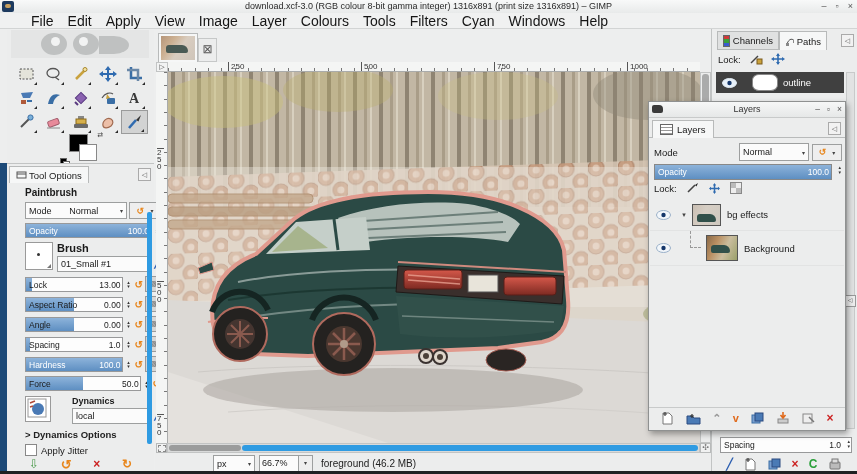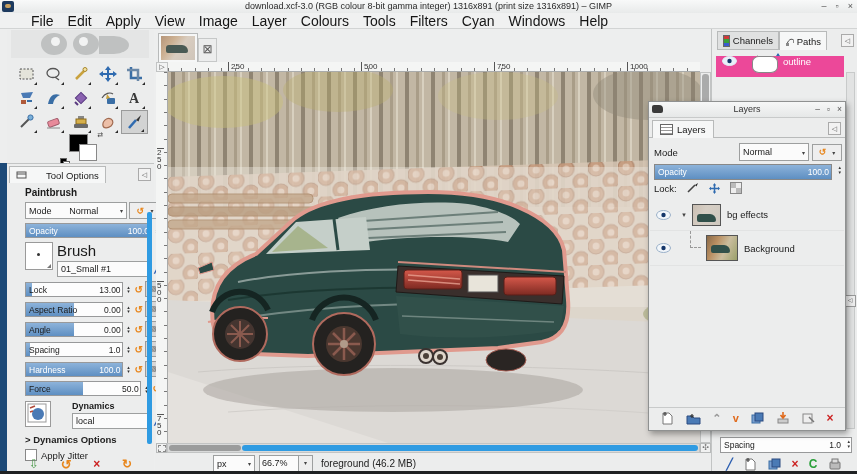--- a/index.html
+++ b/index.html
@@ -28,21 +28,21 @@
   .tool-cell.sel{background:#d2d3d3;border:1px solid #9a9b9b;box-sizing:border-box}
   .swatch{position:absolute;left:58px;top:104px;width:34px;height:30px}
   .swatch .fg{position:absolute;left:4px;top:0;width:17px;height:16px;background:#000;border:1px solid #888}
   .swatch .bg{position:absolute;left:14px;top:10px;width:16px;height:15px;background:#fff;border:1px solid #888}
   .swatch .mini{position:absolute;left:-5px;bottom:-2px;width:8px;height:8px}
   .swatch .mini i{position:absolute;width:5px;height:5px;border:1px solid #666;background:#000}
   .swatch .mini i+i{left:3px;top:3px;background:#fff}
   .swatch .swap{position:absolute;right:-4px;top:-3px;font-size:7px;color:#444}
   
   .tooloptions{left:7px;top:163px;width:147px;height:311px;background:#eceded;border-top:1px solid #c2c4c4}
-  .dock-tab{position:absolute;left:2px;top:2px;height:16px;background:#f6f7f7;border:1px solid #b8baba;border-bottom:none;display:flex;align-items:center;gap:19px;padding:0 6px;font-size:9.5px}
+  .dock-tab{position:absolute;left:2px;top:2px;height:16px;background:#f6f7f7;border:1px solid #b8baba;border-bottom:none;display:flex;align-items:center;gap:2px;padding:0 6px;font-size:9.5px}
   .dock-arrow{position:absolute;right:3px;top:4px;width:11px;height:11px;border:1px solid #aaa;background:#f2f2f2;font-size:7px;line-height:11px;text-align:center;color:#555}
   .to-body{position:absolute;left:18px;top:20px;width:136px}
   .to-row{display:flex;align-items:center;margin-top:4px;gap:2px}
   .toolname{font-weight:bold;font-size:10px;margin-top:3px}
   .modebox{flex:1;height:15px;border:1px solid #9d9f9f;background:#fbfbfb;display:flex;align-items:center;font-size:9px;padding:0 3px}
   .modebox .cv{margin-left:auto;font-size:6px;color:#444}
   .btn2{width:30px;height:15px;border:1px solid #9d9f9f;background:#eee;display:flex;align-items:center;justify-content:space-evenly;font-size:9px}
   .undo{color:#e8861c;font-weight:bold}
   .slider{position:relative;flex:1;height:13px;background:#fdfdfd;border:1px solid #98999a;font-size:8.5px;overflow:hidden}
   .slider .fill{position:absolute;left:0;top:0;bottom:0;background:linear-gradient(#8db3da,#5e8fc2)}
@@ -88,21 +88,21 @@
   .zoombox{margin-left:4px;width:34px;height:15px;border:1px solid #9d9f9f;background:#fbfbfb;font-size:9px;line-height:15px;padding:0 2px}
   .zoomdd{width:13px;height:15px;border:1px solid #9d9f9f;border-left:none;background:#eee;font-size:6px;text-align:center;line-height:15px;color:#444}
   .statusmsg{margin-left:8px;font-size:10px;color:#222}
   .bottombar{left:0;top:471px;width:857px;height:3px;background:#1f2123}
   
   .rdock{left:711px;top:29px;width:146px;height:445px;background:#eceded;border-left:1px solid #c2c4c4;box-sizing:border-box}
   .rtab{position:absolute;height:19px;background:#e0e1e1;border:1px solid #b8baba;display:flex;align-items:center;gap:3px;padding:0 5px;font-size:9.5px;box-sizing:border-box}
   .rtab.active{background:#f6f7f7;border-bottom:none}
   .chanicon{display:inline-block;width:9px;height:10px;background:linear-gradient(#d03a3a 0 33%,#3aa03a 33% 66%,#3a5ad0 66% 100%);border:1px solid #666}
   .lockrow{position:absolute;left:6px;top:24px;display:flex;align-items:center;gap:8px;font-size:9.5px}
-  .pathrow{position:absolute;left:4px;top:27px;width:128px;height:21px;background:#ec4899;display:flex;color:#fff;font-size:9.5px}
+  .pathrow{position:absolute;left:4px;top:43px;width:128px;height:21px;background:#404040;display:flex;align-items:center;color:#fff;font-size:9.5px}
   .paththumb{width:24px;height:15px;background:#fff;border:1px solid #888;border-radius:7px/6px;margin:0 5px 0 10px}
   .rscroll{position:absolute;right:2px;top:43px;width:7px;height:355px;background:#e2e3e3;border:1px solid #c8caca}
   .dockexp{position:absolute;right:1px;top:266px;width:10px;height:10px;border:1px solid #999;background:#eee;font-size:6px;text-align:center;line-height:9px;color:#555}
   .spacingrow{position:absolute;left:8px;top:408px;width:130px;height:14px;border:1px solid #98999a;background:#fdfdfd;font-size:8.5px}
   .spacingrow .lab{position:absolute;left:3px;top:2px}
   .spacingrow .val{position:absolute;right:10px;top:2px}
   .brushbtns{position:absolute;left:4px;top:426px;width:136px;display:flex;justify-content:space-evenly;align-items:center;height:18px}
   
   .lwin{left:648px;top:101px;width:198px;height:330px;background:#eceded;border:1px solid #8f9191;box-shadow:2px 3px 6px rgba(0,0,0,.35);box-sizing:border-box}
   .lwin-title{position:relative;height:15px;background:linear-gradient(#f6f7f7,#e6e8e8);border-bottom:1px solid #c8caca;font-size:9px}
@@ -315,21 +315,21 @@
         <div class="spin">
             <span>▴</span>
             <span>▾</span>
           </div>
       </div>
       <div class="brushrow">
         <div class="brush-thumb">
             <i></i>
           </div>
         <div style="flex:1">
-          <div style="font-size:15px;font-weight:normal">Brush</div>
+          <div style="font-size:11px;font-weight:bold">Brush</div>
           <div class="f" style="gap:4px;margin-top:2px">
             <div class="namebox">01_Small #1</div>
             <span class="pen">╱</span>
           </div>
         </div>
       </div>
       <div class="to-row">
         <div class="slider">
           <div class="fill" style="width:6%"></div>
           <span class="lab">Lock</span>

